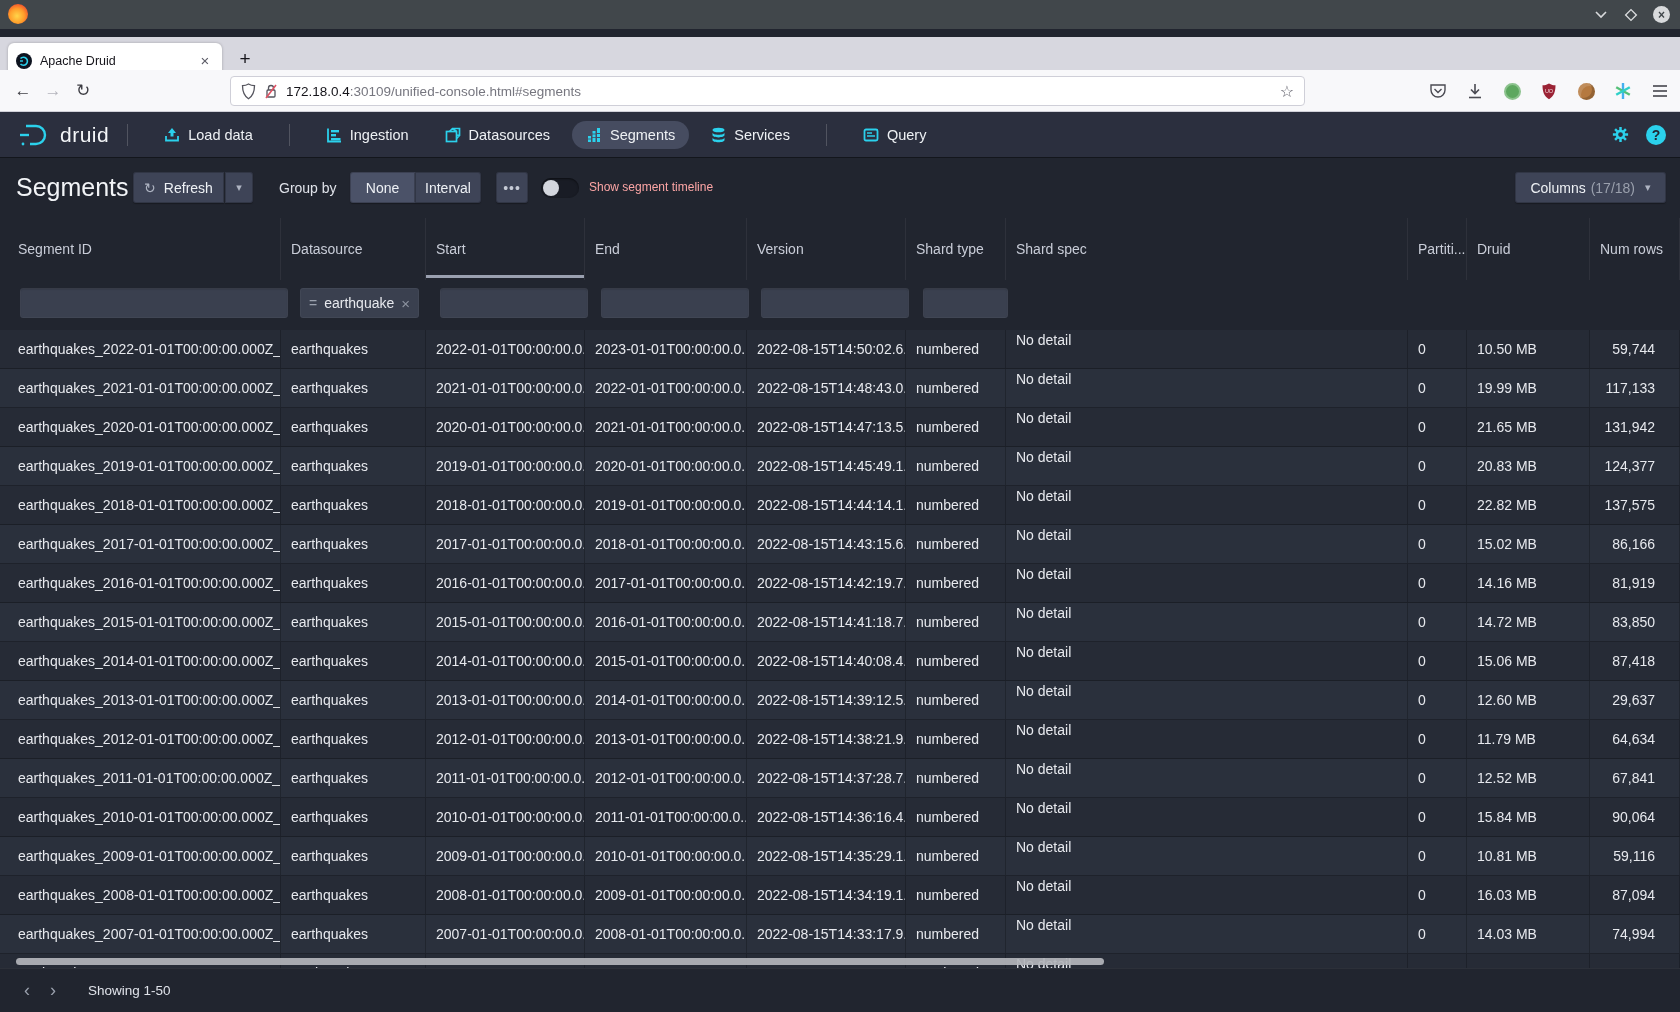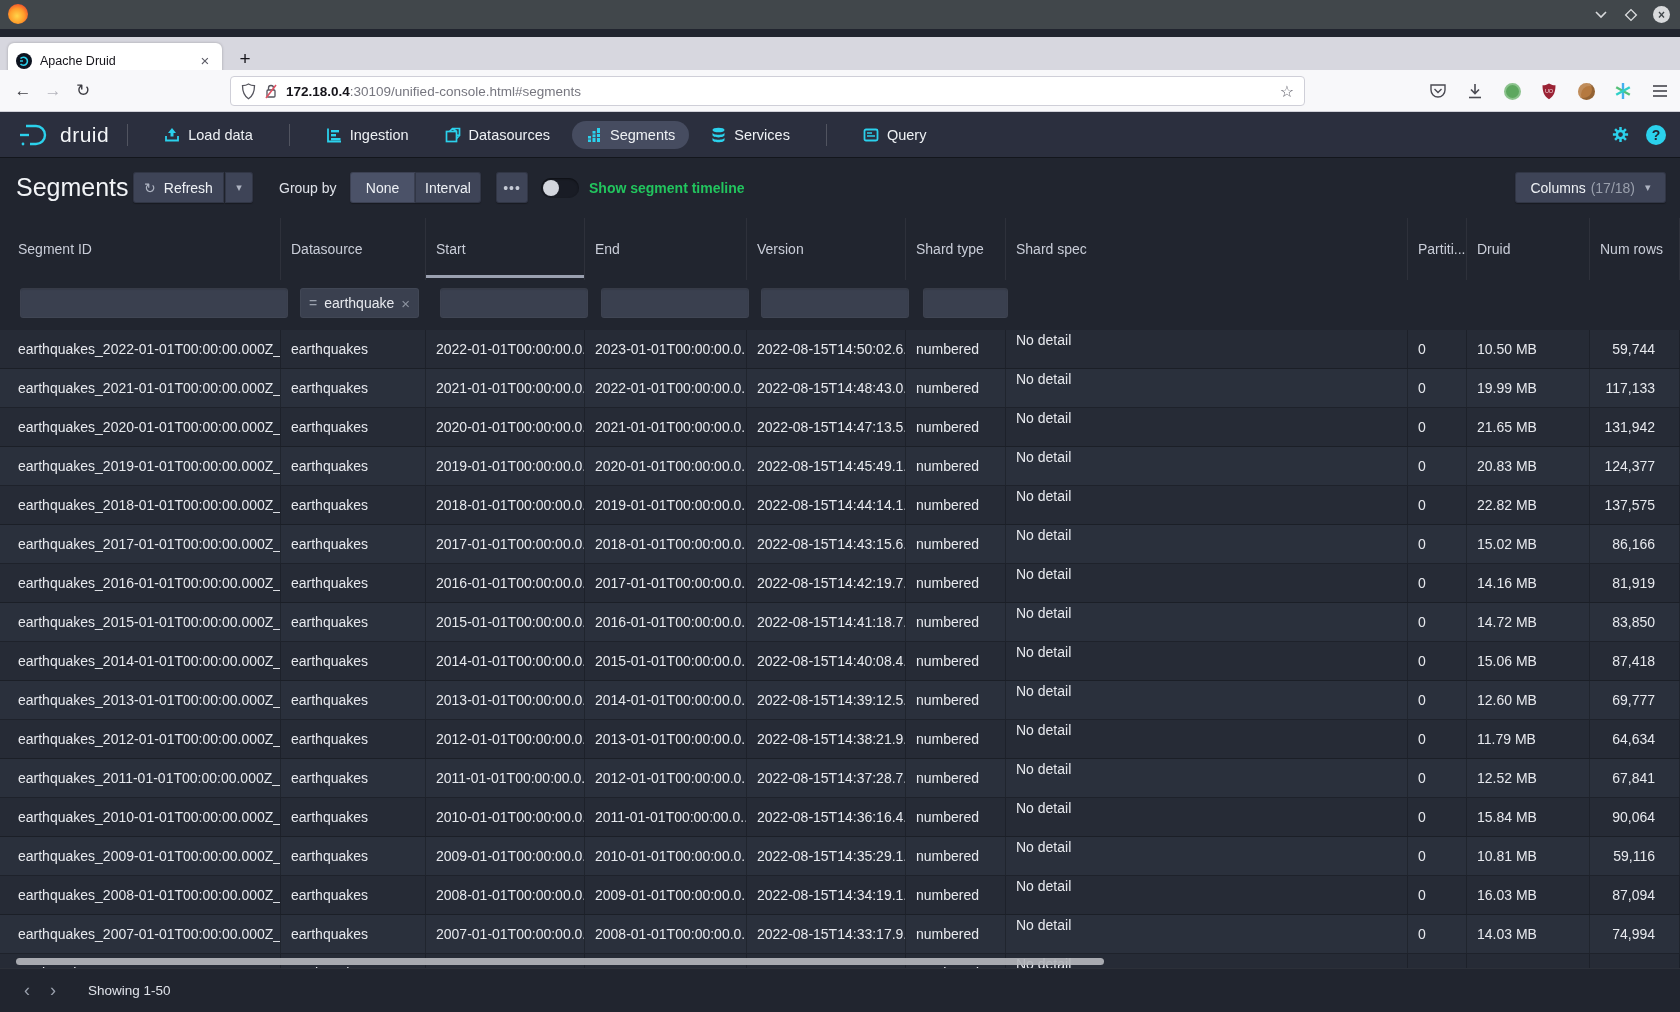--- a/index.html
+++ b/index.html
@@ -71,21 +71,21 @@
   .btn .bicon { margin-right:8px; color:#aeb4c2; }
   .refresh-main { left:133px; width:91px; border-radius:3px 0 0 3px; }
   .refresh-caret { left:225px; width:28px; border-radius:0 3px 3px 0; color:#aeb4c2; font-size:11px; }
   .groupby-label { position:absolute; left:279px; top:23px; color:#dfe2e9; font-size:14px; }
   .btn-none { left:350px; width:65px; background:#4b5268; border-radius:3px 0 0 3px; }
   .btn-interval { left:415px; width:66px; border-radius:0 3px 3px 0; }
   .btn-more { left:496px; width:32px; letter-spacing:1px; color:#c6cbd6; }
   .switch { position:absolute; left:541px; top:21px; width:38px; height:20px; border-radius:10px;
     background:#191c25; box-shadow:inset 0 1px 2px rgba(0,0,0,.5); cursor:pointer; }
   .knob { position:absolute; left:2px; top:2px; width:16px; height:16px; border-radius:50%; background:#d4d7de; }
-  .switch-label { position:absolute; left:589px; top:23px; color:#22c55e; font-size:14px;font-weight:bold; }
+  .switch-label { position:absolute; left:589px; top:23px; color:#fca5a5; font-size:12px; }
   .btn-columns { left:1515px; width:151px; }
   .btn-columns .count { color:#9aa0ad; margin-left:5px; }
   .btn-columns .caret { margin-left:10px; color:#aeb4c2; font-size:11px; }
 
   
   .thead { position:absolute; left:0; top:218px; width:1680px; height:62px; display:flex; }
   .th { position:relative; display:flex; align-items:center; padding-left:10px; color:#c9cdd8;
     font-size:14px; border-right:1px solid rgba(255,255,255,.06); cursor:pointer; white-space:nowrap; overflow:hidden; }
   .th:first-child { padding-left:18px; }
   .sort-underline { position:absolute; left:0; bottom:2px; width:100%; height:3px; background:#9aa0b0; }
@@ -167,21 +167,21 @@
     <div class="navbtn">↻</div>
     <div class="urlbar">
       <svg width="15" height="17" viewBox="0 0 15 17">
         <path d="M7.5 1 C9.5 2.2 11.5 2.6 13.5 2.6 C13.5 9 12 13 7.5 15.8 C3 13 1.5 9 1.5 2.6 C3.5 2.6 5.5 2.2 7.5 1 Z" fill="none" stroke="#55555e" stroke-width="1.3"></path>
       </svg>
       <svg width="14" height="17" viewBox="0 0 14 17">
         <rect x="3" y="7" width="8" height="7" rx="1" fill="none" stroke="#55555e" stroke-width="1.3"></rect>
         <path d="M4.5 7 V5 a2.5 2.5 0 0 1 5 0 V7" fill="none" stroke="#55555e" stroke-width="1.3"></path>
         <path d="M2 15 L12 2" stroke="#e05263" stroke-width="1.6"></path>
       </svg>
-      <span class="url-text"><b style="font-weight:bold">172.18.0.4</b><span class="dim">:30109/unified-console.html#segments</span></span>
+      <span class="url-text"><b style="font-weight:normal">172.18.0.4</b><span class="dim">:30109/unified-console.html#segments</span></span>
       <span class="star">☆</span>
     </div>
     <div class="tool-icons">
       <div class="ticon">
         <svg width="18" height="18" viewBox="0 0 18 18">
             <path d="M2 3 h14 v5 a7 7 0 0 1 -14 0 Z" fill="none" stroke="#4a4a52" stroke-width="1.4"></path>
             <path d="M5.5 7 L9 10.5 L12.5 7" fill="none" stroke="#4a4a52" stroke-width="1.4"></path>
           </svg>
       </div>
       <div class="ticon">
@@ -462,21 +462,21 @@
       <div class="trow even">
         <div class="cell w0">earthquakes_2013-01-01T00:00:00.000Z_2...</div>
         <div class="cell w1">earthquakes</div>
         <div class="cell w2">2013-01-01T00:00:00.0...</div>
         <div class="cell w3">2014-01-01T00:00:00.0...</div>
         <div class="cell w4">2022-08-15T14:39:12.5...</div>
         <div class="cell w5">numbered</div>
         <div class="cell w6 top">No detail</div>
         <div class="cell w7">0</div>
         <div class="cell w8">12.60 MB</div>
-        <div class="cell w9 right">69,777</div>
+        <div class="cell w9 right">29,637</div>
       </div>
       <div class="trow odd">
         <div class="cell w0">earthquakes_2012-01-01T00:00:00.000Z_2...</div>
         <div class="cell w1">earthquakes</div>
         <div class="cell w2">2012-01-01T00:00:00.0...</div>
         <div class="cell w3">2013-01-01T00:00:00.0...</div>
         <div class="cell w4">2022-08-15T14:38:21.9...</div>
         <div class="cell w5">numbered</div>
         <div class="cell w6 top">No detail</div>
         <div class="cell w7">0</div>

